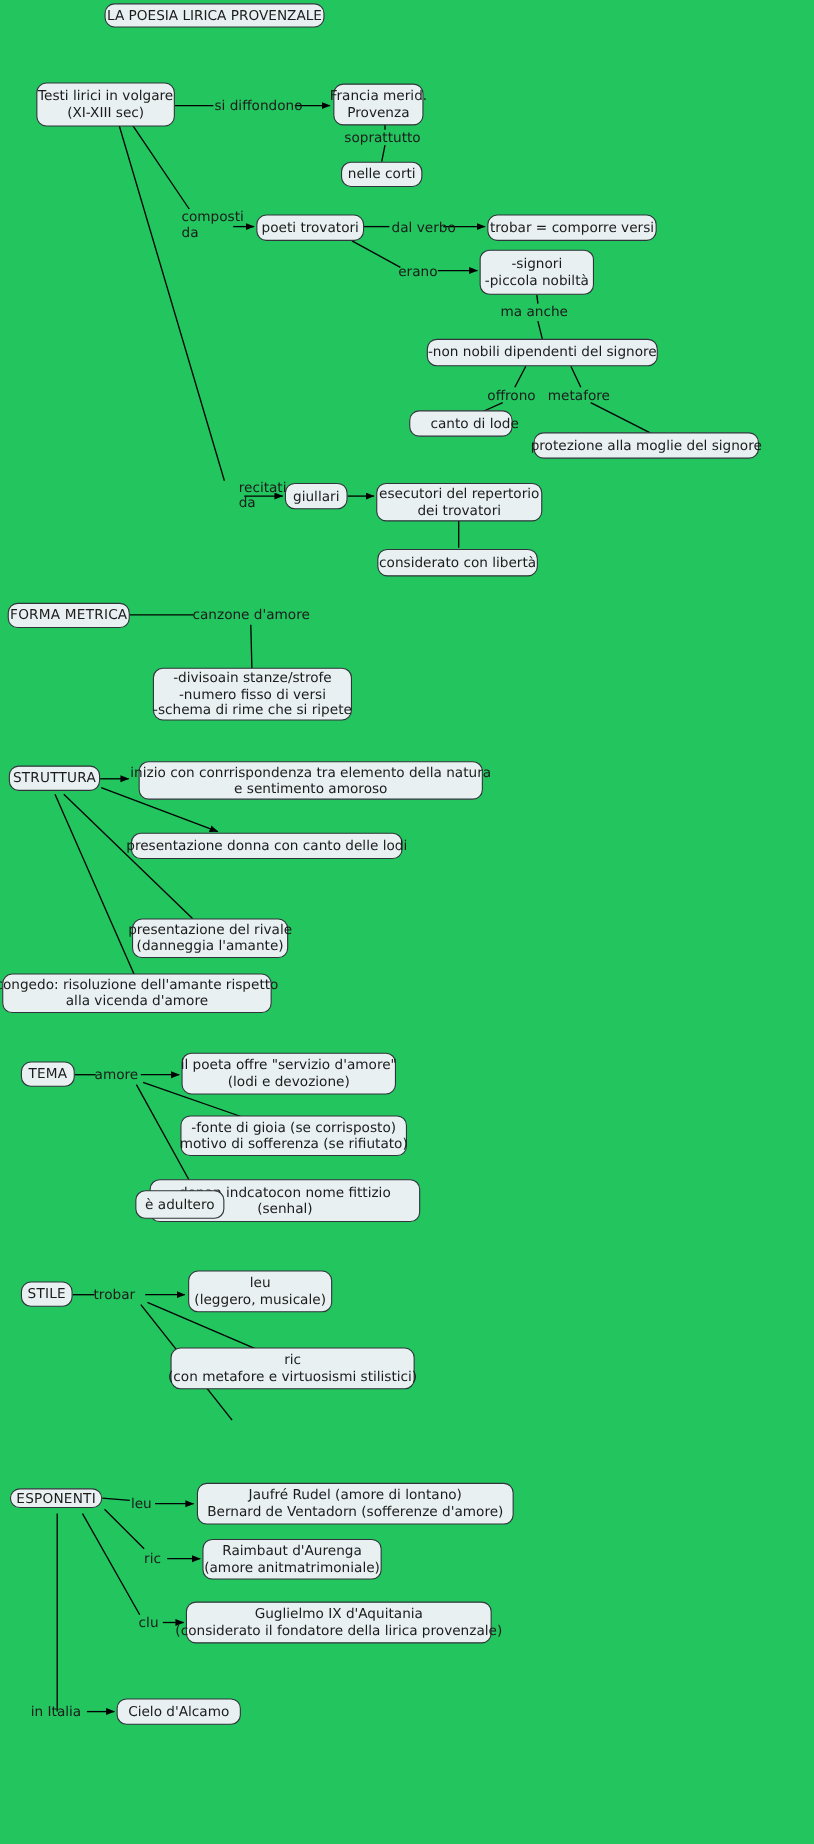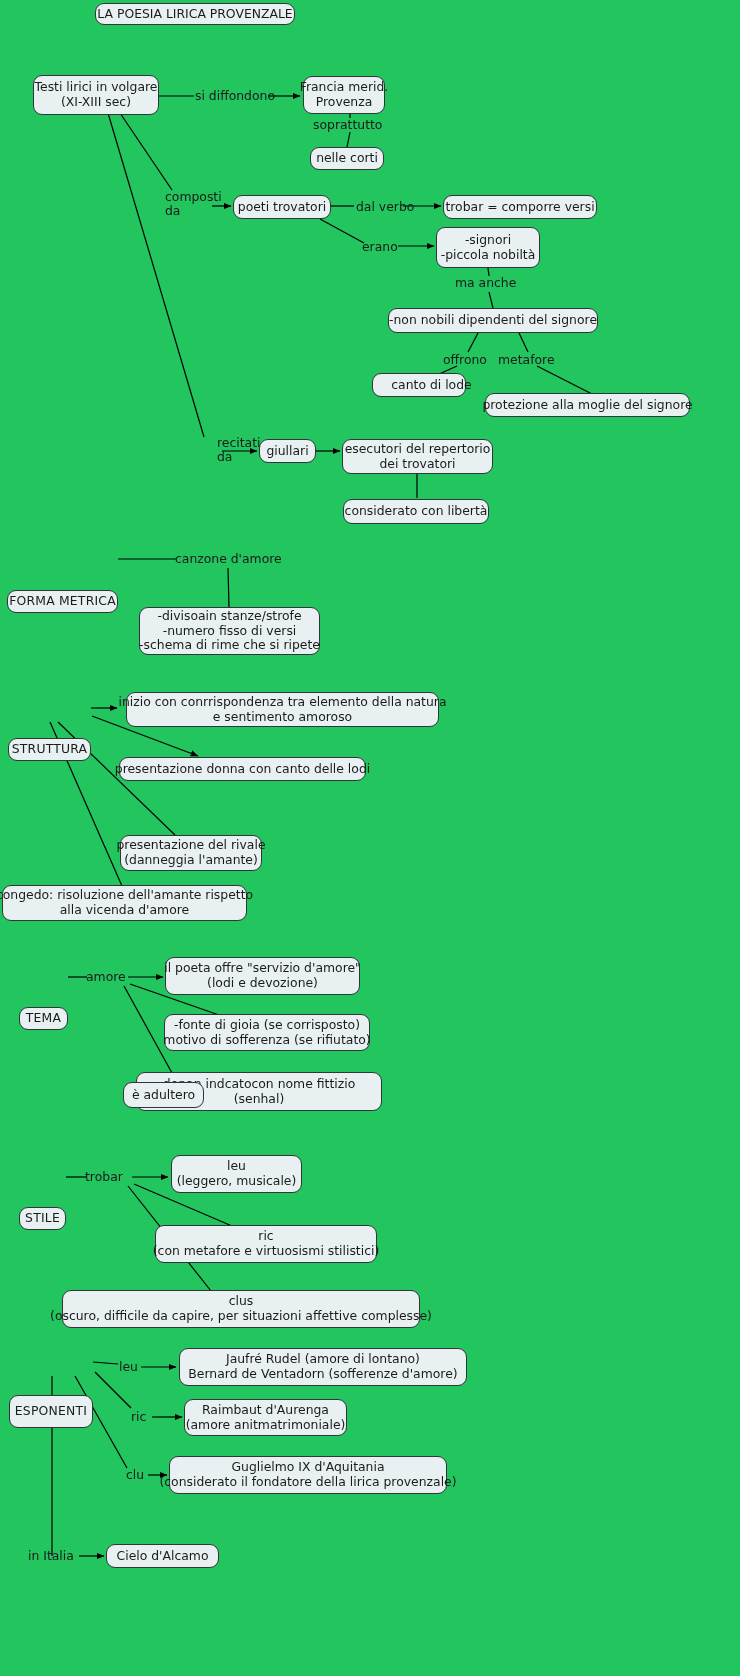--- a/index.html
+++ b/index.html
@@ -31,21 +31,21 @@
     display:flex;
     align-items:center;
     justify-content:center;
     text-align:center;
     line-height:1.18;
     font-size:12.4px;
     padding:2px 7px;
     white-space:pre;
     z-index:3;
   }
-  .node.caps{ letter-spacing:0.2px;margin-top:42px; }
+  .node.caps{ letter-spacing:0.2px; }
   .edge-label{
     position:absolute;
     color:#1b1b1b;
     font-size:12.4px;
     line-height:1.15;
     white-space:pre;
     background:transparent;
     z-index:4;
   }
   .title-node{
@@ -198,24 +198,22 @@
   <div class="node" style="left:123px; top:1082px; width:81px; height:26px;">è adultero</div>
 
   <div class="node caps" style="left:19px; top:1165px; width:47px; height:23px;">STILE</div>
 
   <div class="node" style="left:171px; top:1155px; width:131px; height:38px;">leu
 (leggero, musicale)</div>
 
   <div class="node" style="left:155px; top:1225px; width:222px; height:38px;">ric
 (con metafore e virtuosismi stilistici)</div>
 
-  <div class="node" style="left:62px; top:1290px; width:358px; height:38px;">clus
-(oscuro, difficile da capire, per situazioni affettive complesse)</div>
-
-  <div class="node caps" style="left:9px; top:1353px; width:84px; height:33px;">ESPONENTI</div>
+
+  <div class="node caps" style="left:9px; top:1353px; width:84px; height:18px;">ESPONENTI</div>
 
   <div class="node" style="left:179px; top:1348px; width:288px; height:38px;">Jaufré Rudel (amore di lontano)
 Bernard de Ventadorn (sofferenze d'amore)</div>
 
   <div class="node" style="left:184px; top:1399px; width:163px; height:37px;">Raimbaut d'Aurenga
 (amore anitmatrimoniale)</div>
 
   <div class="node" style="left:169px; top:1456px; width:278px; height:38px;">Guglielmo IX d'Aquitania
 (considerato il fondatore della lirica provenzale)</div>
 

